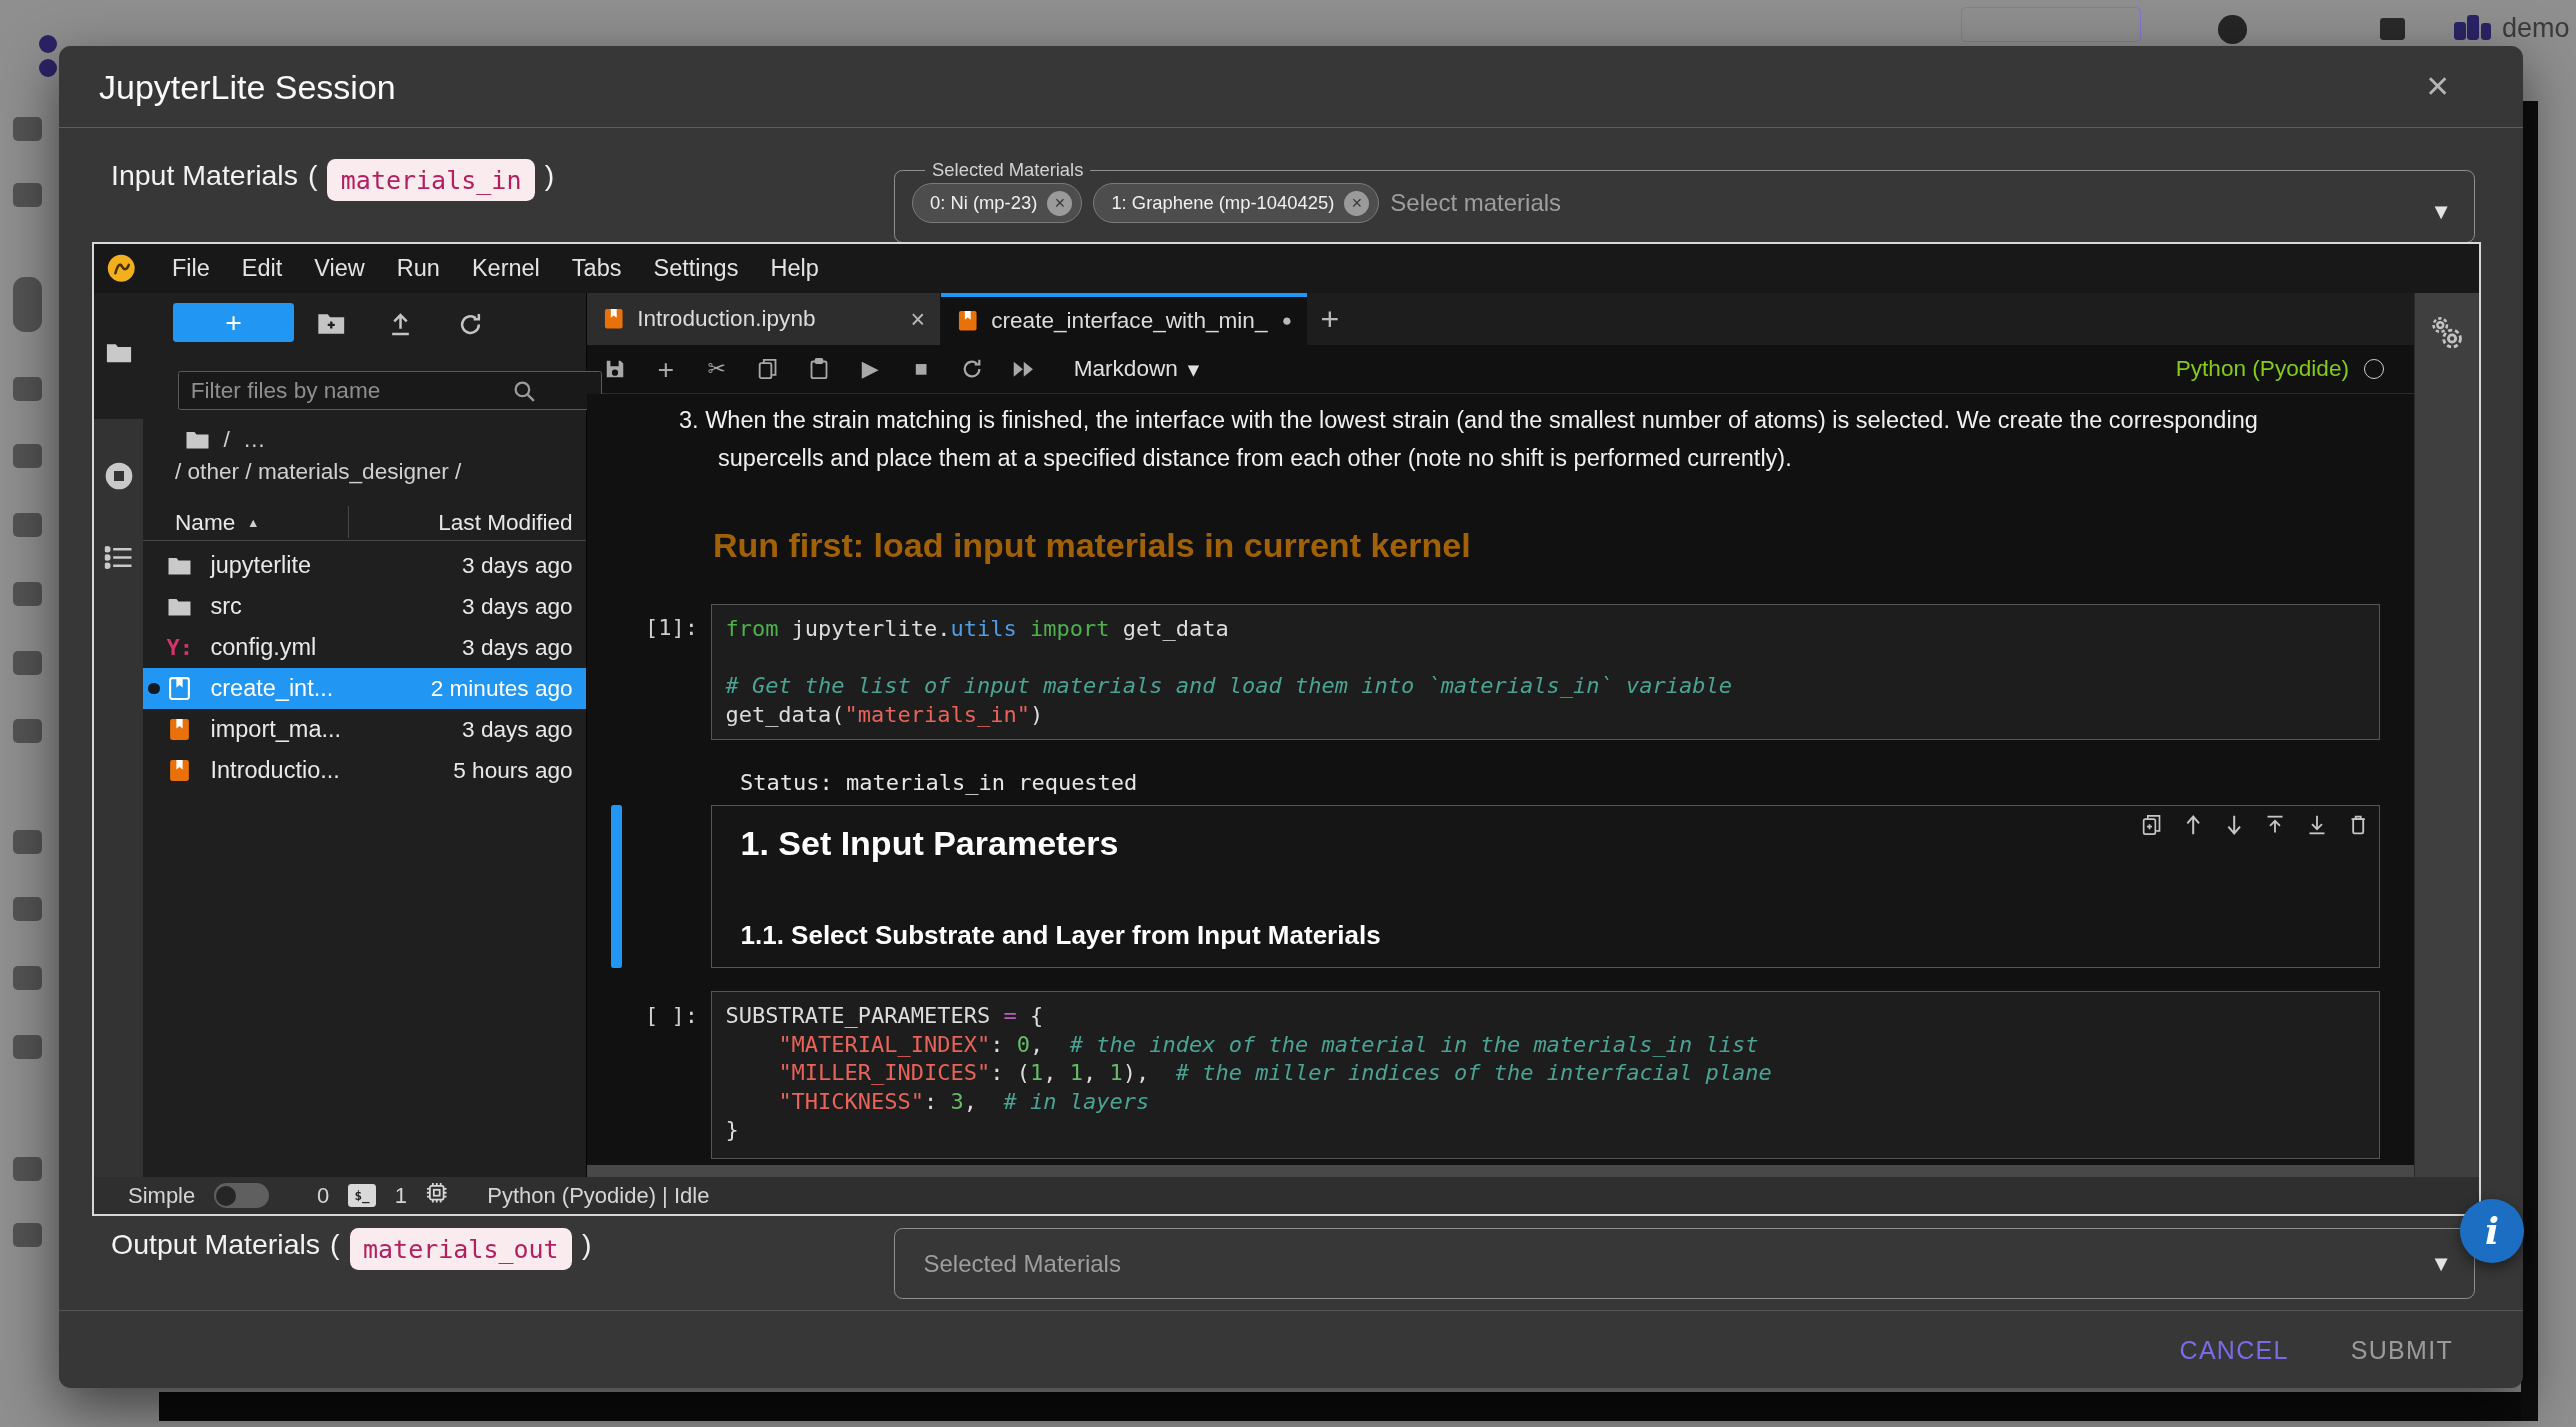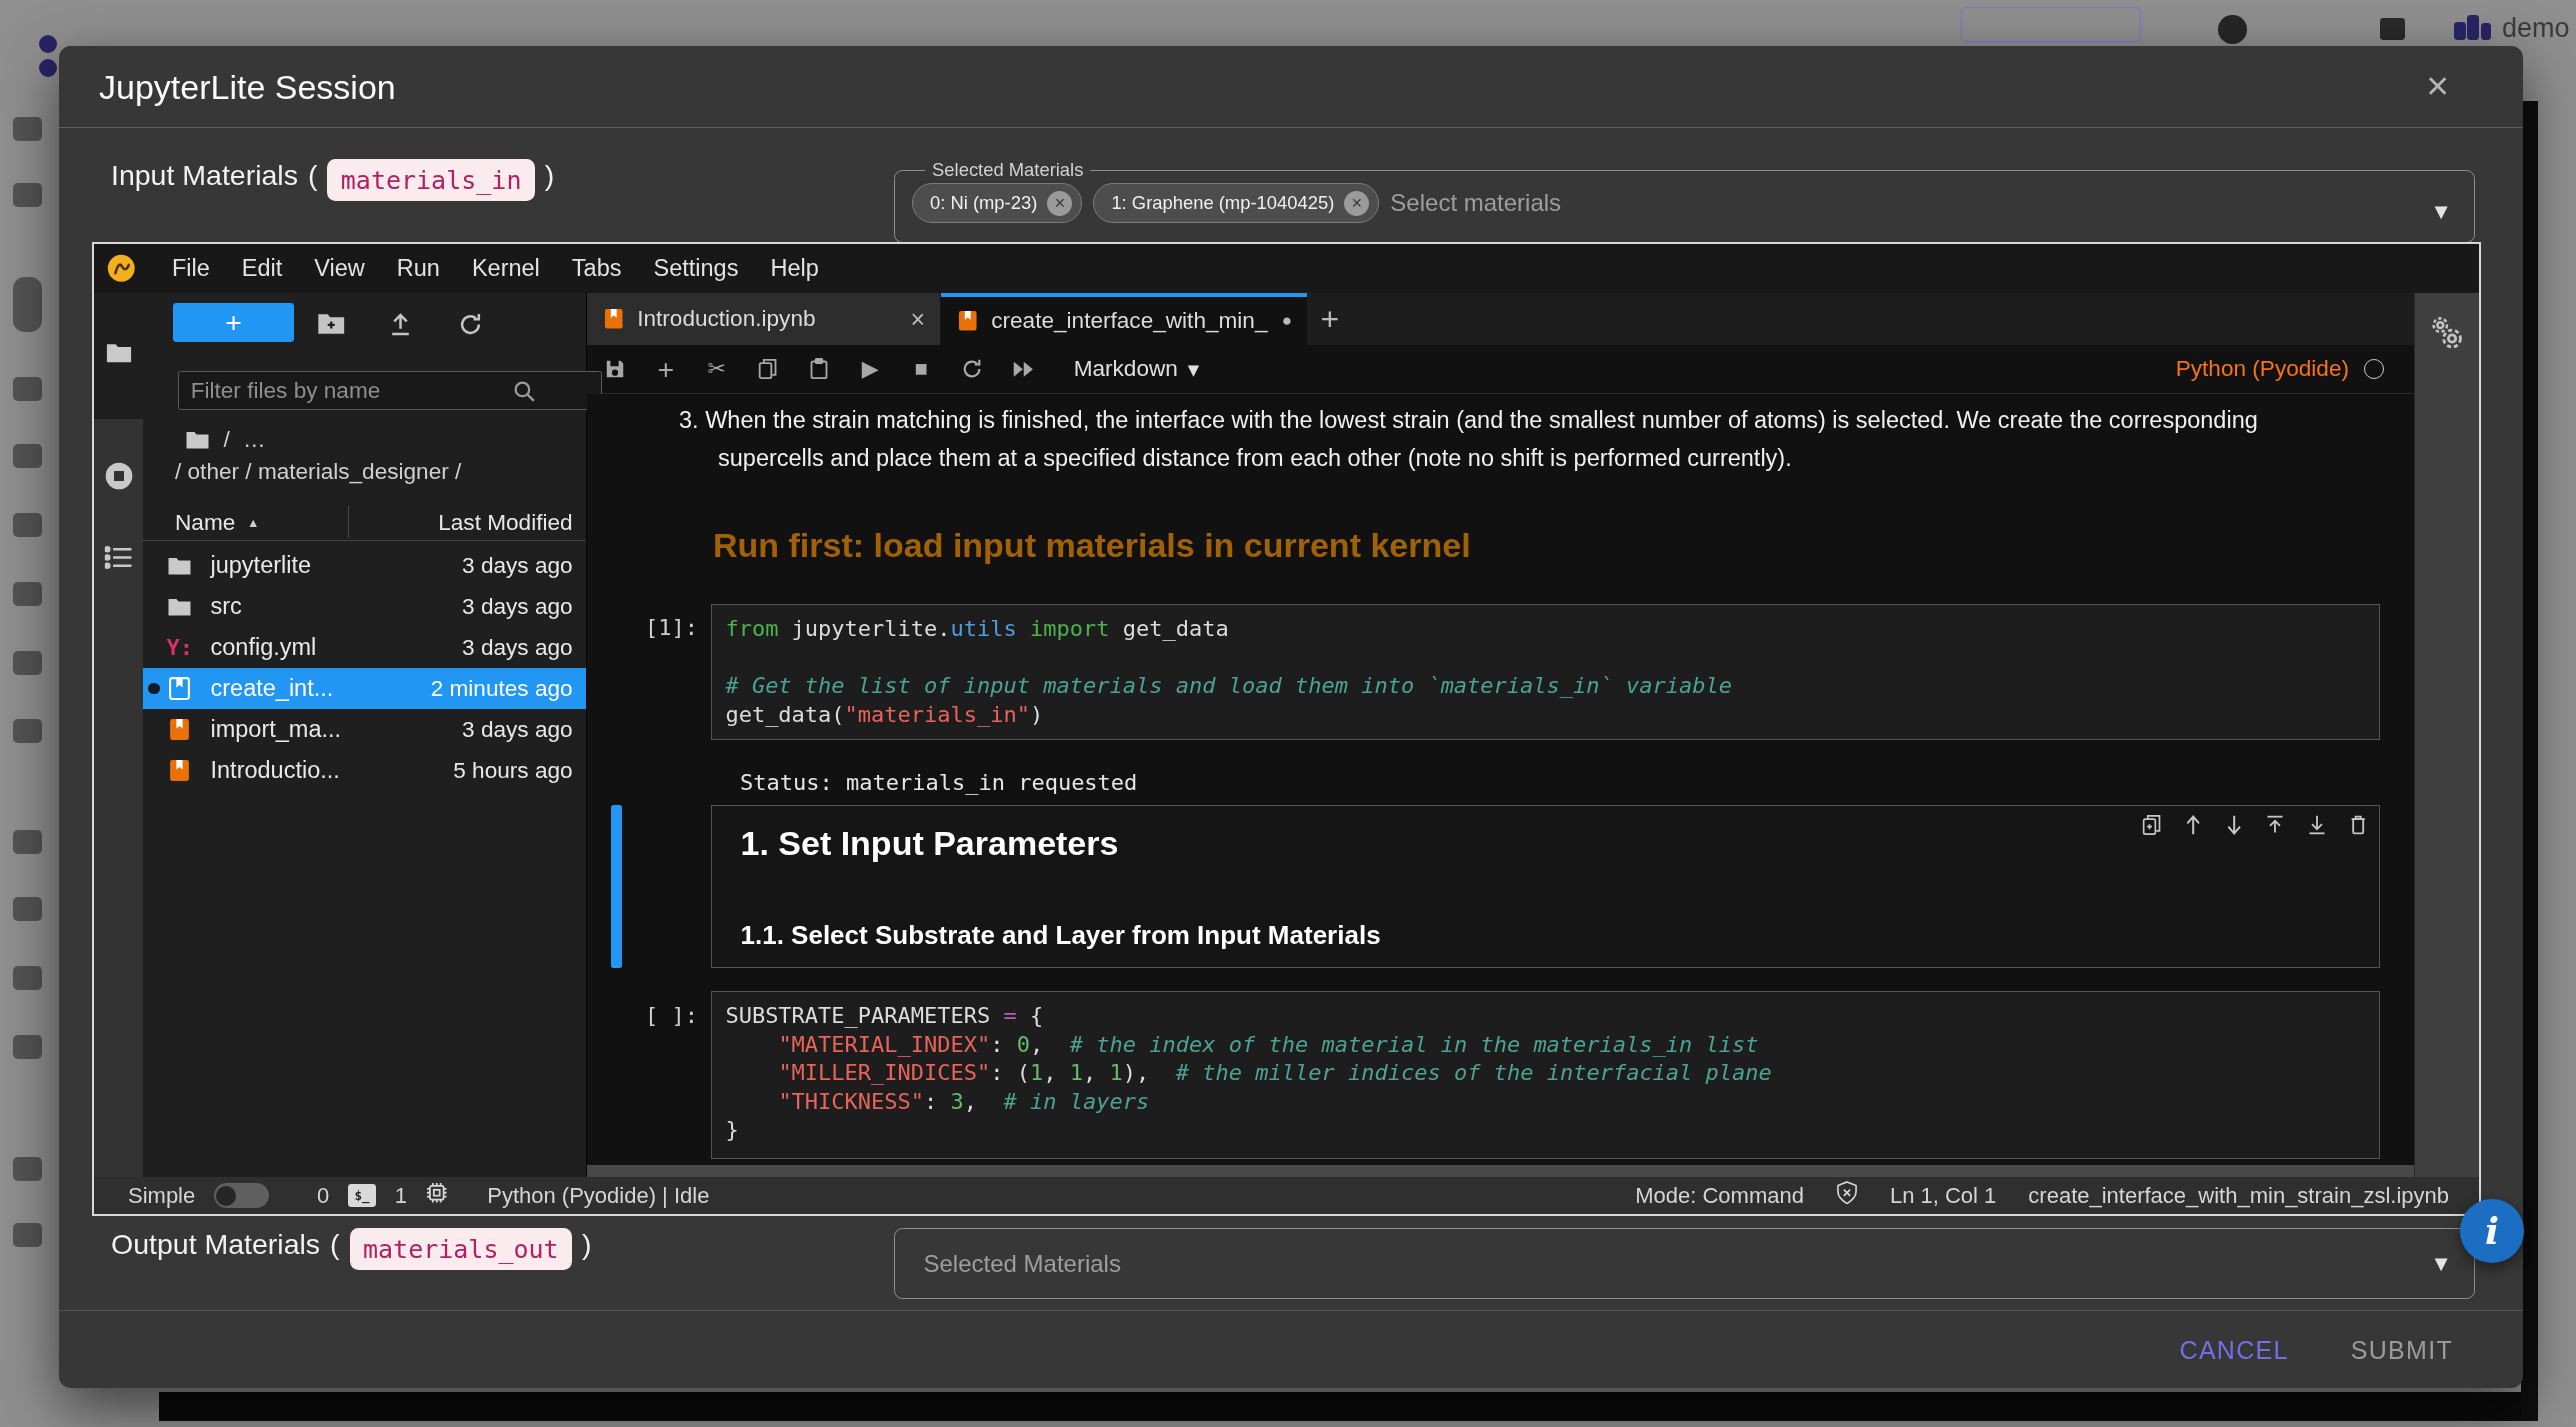--- a/index.html
+++ b/index.html
@@ -93,21 +93,21 @@
   .nb-tab.active { background: #111; width: 366px; border-top: 4.2px solid #2196f3; }
   .nb-tab .tclose { margin-left: auto; color: #b9b9b9; font-size: 25px; }
   .nb-tab .tdot { margin-left: auto; color: #b9b9b9; font-size: 17px; }
   .nb-newtab { color: #b9b9b9; font-size: 32px; display: flex; align-items: center; padding: 0 13.4px; cursor: pointer; }
 
   .nb-toolbar { height: 49px; background: #111; border-bottom: 0.8px solid #2c2c2c; display: flex; align-items: center;
                 padding: 0 30px 0 13.4px; flex: none; }
   .tb-icon { width: 28.5px; margin-right: 22.6px; color: #a8a8a8; display: flex; justify-content: center; align-items: center;
              font-size: 22px; cursor: pointer; }
   .tb-celltype { margin-left: 13.4px; color: #e0e0e0; font-size: 22.6px; display: flex; align-items: center; gap: 10px; cursor: pointer; }
-  .tb-kernel { margin-left: auto; display: flex; align-items: center; gap: 15px; color: #f97316; font-size: 22.6px; }
+  .tb-kernel { margin-left: auto; display: flex; align-items: center; gap: 15px; color: #84cc16; font-size: 22.6px; }
   .kernel-circle { width: 20px; height: 20px; border: 1.7px solid #cfcfcf; border-radius: 50%; }
 
   .nb-content { flex: 1; position: relative; background: #111; overflow: hidden; }
   .nb-para { position: absolute; left: 92px; top: 6.7px; width: 1677px; color: #f0f0f0; font-size: 23.5px;
              line-height: 38px; padding-left: 39px; text-indent: -39px; }
   .nb-h-red { position: absolute; left: 126px; top: 132px; color: #a16207; font-size: 34px; font-weight: 700; }
   .nb-prompt { position: absolute; left: 0; width: 111px; text-align: right; color: #cfcfcf; font-size: 22px;
                font-family: "DejaVu Sans Mono", monospace; }
   .code-box { position: absolute; left: 124px; width: 1669px; background: #1d1d1d; border: 1.7px solid #555;
               padding: 10px 13.4px; font-family: "DejaVu Sans Mono", monospace; font-size: 22px; overflow: hidden; }
@@ -531,31 +531,20 @@
         <span>
           <svg width="23.5" height="23.5" viewBox="0 0 24 24" fill="none" stroke="#d9d9d9" stroke-width="1.8">
               <rect x="5" y="5" width="14" height="14" rx="2"></rect>
               <rect x="9" y="9" width="6" height="6"></rect>
               <path d="M8 5 V2 M12 5 V2 M16 5 V2 M8 22 v-3 M12 22 v-3 M16 22 v-3 M5 8 H2 M5 12 H2 M5 16 H2 M22 8 h-3 M22 12 h-3 M22 16 h-3"></path>
             </svg>
         </span>
         <span style="width:1.7px;"></span>
         <span>Python (Pyodide) | Idle</span>
       </div>
-      <div class="sb-right">
-        <span>Mode: Command</span>
-        <span>
-          <svg width="22" height="23.5" viewBox="0 0 24 26" fill="none" stroke="#d9d9d9" stroke-width="1.8">
-              <path d="M12 1 l10 4 v7 c0 6-5 10-10 13 C7 22 2 18 2 12 V5 z"></path>
-              <path d="M8.5 9.5 l7 7 M15.5 9.5 l-7 7"></path>
-            </svg>
-        </span>
-        <span>Ln 1, Col 1</span>
-        <span>create_interface_with_min_strain_zsl.ipynb</span>
-      </div>
     </div>
   </div>
 
   <div class="io-label" style="top:1182px; height:71px;">
     <span>Output Materials</span>
     <span class="paren">(</span>
     <span class="code-chip">materials_out</span>
     <span class="paren">)</span>
   </div>
 

